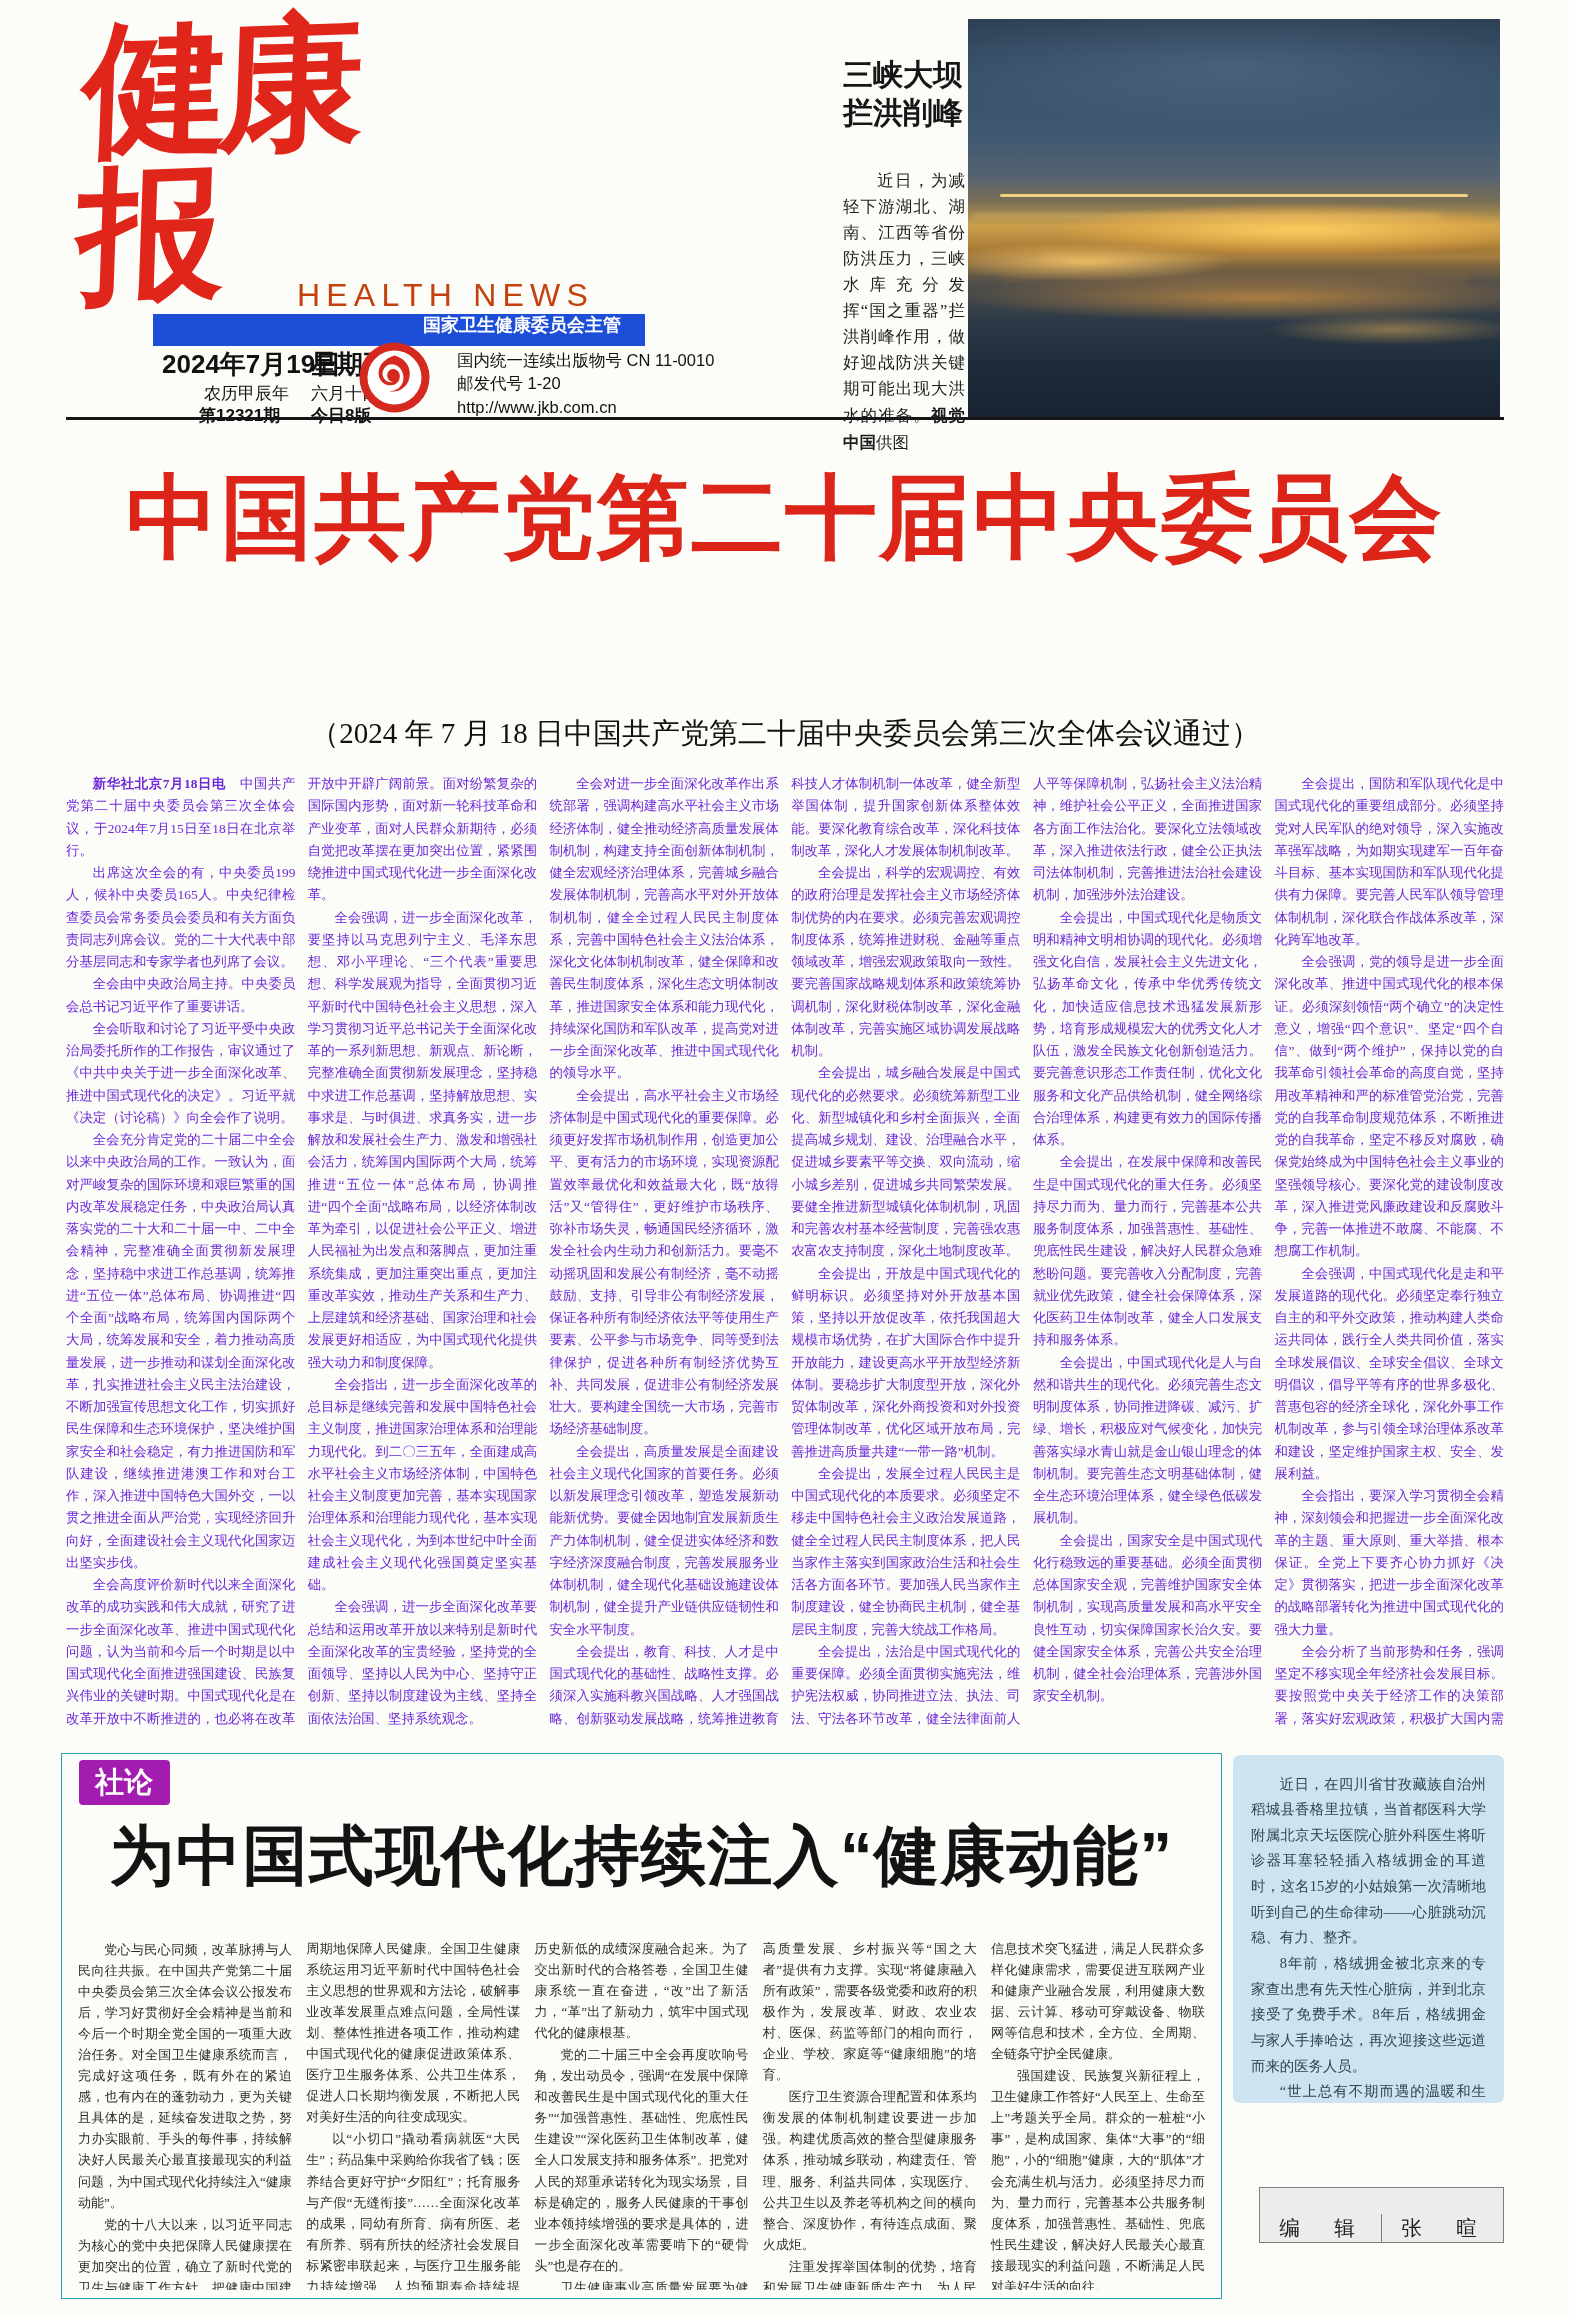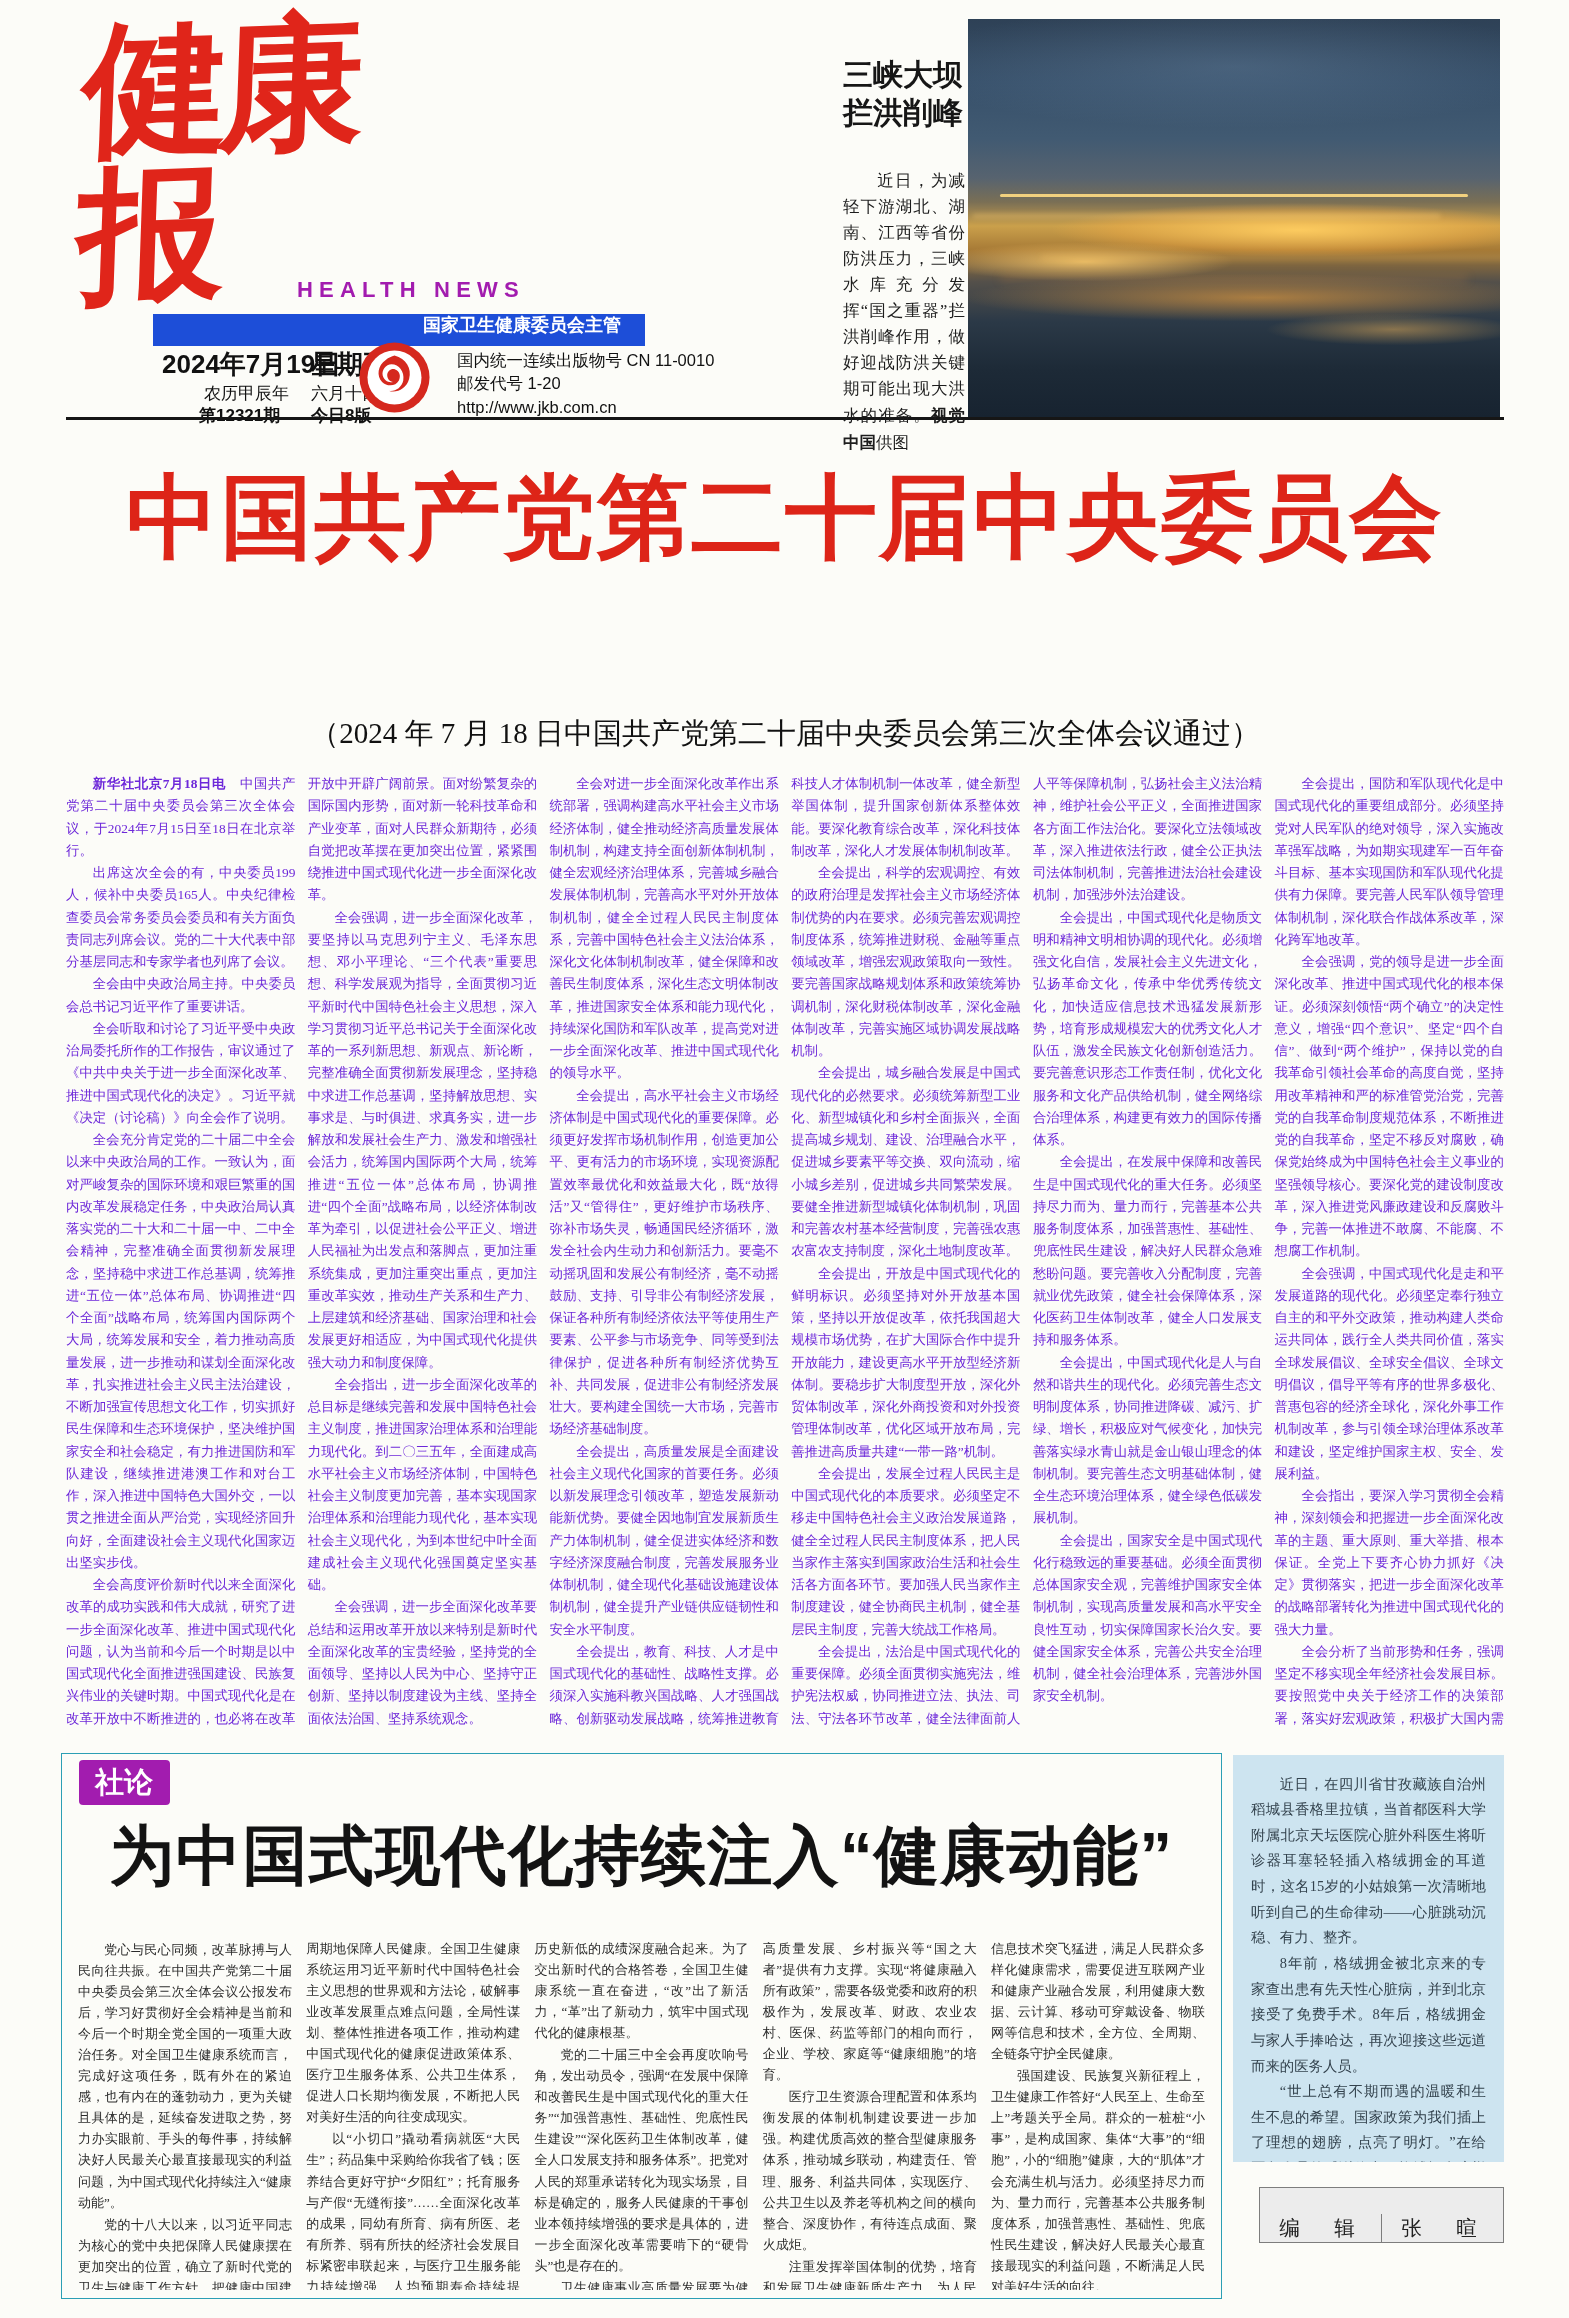--- a/index.html
+++ b/index.html
@@ -4,22 +4,22 @@
 <style>
   html,body{margin:0;padding:0;background:#e8e8e4;}
   .cn-sans{font-family:"Liberation Sans","DejaVu Sans",sans-serif;}
   #page{position:relative;width:1570px;height:2319px;background:#fcfcf8;margin:0 auto;overflow:hidden;
         font-family:"Liberation Serif","DejaVu Serif",serif;color:#222;}
 
   
   .brand-calligraphy{position:absolute;left:81px;top:12.4px;width:399px;font-size:146px;line-height:1.0;
     font-weight:900;color:#e0251a;letter-spacing:-0.08em;transform:skewX(-4deg) rotate(-2deg);
     font-family:"Liberation Serif","DejaVu Serif",serif;}
-  .brand-english{position:absolute;left:297px;top:277px;font-size:22px;font-weight:700;letter-spacing:6.2px;
-    color:#a21caf;font-family:"Liberation Sans","DejaVu Sans",sans-serif;}
+  .brand-english{position:absolute;left:297px;top:277px;font-size:32px;font-weight:400;letter-spacing:6.2px;
+    color:#c2410c;font-family:"Liberation Sans","DejaVu Sans",sans-serif;}
   .red-bar{position:absolute;left:153px;top:314px;width:492px;height:32px;background:#1d4ed8;
     color:#fff;font-size:18px;font-weight:700;line-height:22px;text-align:right;padding-right:24px;
     box-sizing:border-box;font-family:"Liberation Sans","DejaVu Sans",sans-serif;}
   .date-main{position:absolute;left:162px;top:347px;font-size:26px;font-weight:800;color:#111;}
   .date-weekday{position:absolute;left:311px;top:347px;font-size:26px;font-weight:800;color:#111;}
   .lunar-year{position:absolute;left:204px;top:382px;font-size:17px;color:#111;}
   .lunar-day{position:absolute;left:311px;top:382px;font-size:17px;color:#111;}
   .issue-no{position:absolute;left:199px;top:404px;font-size:17px;font-weight:700;color:#111;}
   .pages-today{position:absolute;left:311px;top:404px;font-size:17px;font-weight:700;color:#111;}
   .logo{position:absolute;left:358px;top:341px;width:73px;height:73px;}
@@ -69,22 +69,22 @@
   .badge{position:absolute;left:16.5px;top:5.5px;background:#a21caf;color:#fff;font-weight:900;font-size:29px;
     line-height:1;padding:8.3px 16.5px;border-radius:4.1px;font-family:"Liberation Sans","DejaVu Sans",sans-serif;}
   .ed-headline{position:absolute;left:0;right:0;top:58px;text-align:center;font-size:65px;font-weight:900;
     color:#131313;font-family:"Liberation Sans","DejaVu Sans",sans-serif;letter-spacing:1.4px;}
   .ed-body{position:absolute;left:15px;right:15px;top:184px;bottom:8.3px;overflow:hidden;
     column-count:5;column-gap:12.4px;font-size:13px;line-height:1.62;text-align:justify;color:#2b2b2b;
     font-family:"Liberation Serif","DejaVu Serif",serif;}
   .ed-body p{margin:1px;text-indent:2em;}
 
   
-  .bluebox{position:absolute;left:1233px;top:1755px;width:271px;height:407px;background:#cde4f0;
-    box-sizing:border-box;padding:16.5px 18px 13.8px;overflow:hidden;}
+  .bluebox{position:absolute;left:1233px;top:1755px;width:271px;height:348px;background:#cde4f0;
+    box-sizing:border-box;padding:16.5px 18px 13.8px;overflow:hidden;border-radius:7px;}
   .bluebox .bb-text{font-size:14.4px;line-height:1.78;text-align:justify;color:#33424d;}
   .bluebox .bb-text p{margin:0;text-indent:2em;}
 
   
   .editor-box{position:absolute;left:1259px;top:2187px;width:245px;height:56px;background:#ececec;
     border:1.4px solid #7d7d7d;box-sizing:border-box;display:flex;
     font-family:"Liberation Sans","DejaVu Sans",sans-serif;color:#222;align-items:flex-end;}
   .editor-box .cell{flex:1;display:flex;align-items:center;justify-content:center;font-size:20.6px;letter-spacing:6.9px;}
   .editor-box .cell:first-child{border-right:1.4px solid #7d7d7d;}
 </style>

